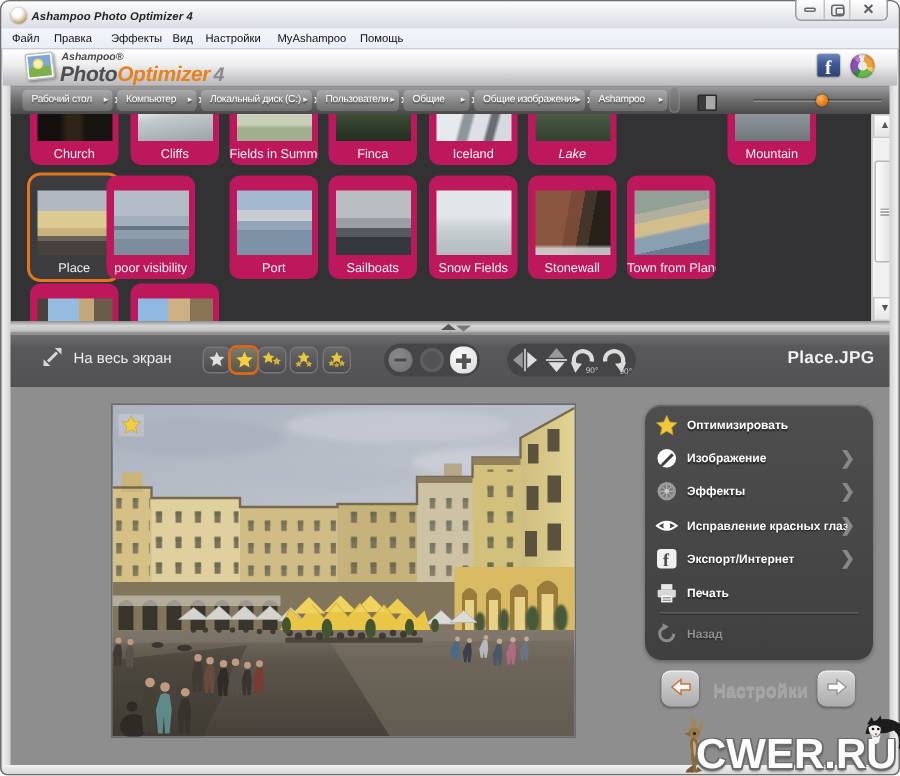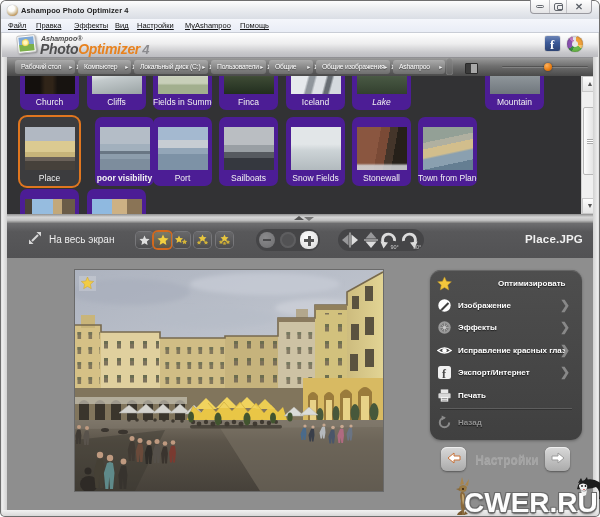--- a/index.html
+++ b/index.html
@@ -1,33 +1,33 @@
 <!DOCTYPE html>
 <html><head>
 <meta charset="utf-8">
 <style>
 html,body{margin:0;padding:0;}
 body{width:600px;height:517px;overflow:hidden;font-family:"Liberation Sans",sans-serif;background:#fff;}
 #win{position:absolute;left:0;top:0;width:600px;height:517px;background:#e3e3e3;border-radius:6px 6px 5px 5px;box-shadow:inset 0 0 0 1px #6e6e6e;}
 
-#titlebar{position:absolute;left:1px;top:1px;width:598px;height:18px;background:linear-gradient(180deg,#fdfdfd 0%,#eceef1 40%,#dadee5 100%);border-radius:5px 5px 0 0;}
+#titlebar{position:absolute;left:1px;top:1px;width:598px;height:18px;background:linear-gradient(180deg,#fdfdfd 0%,#eceef1 40%,#dadee5 100%);border-radius:5px 5px 0 0;font-style:italic;}
 #appicon{position:absolute;left:6px;top:3.5px;width:11px;height:11px;border-radius:6px;background:radial-gradient(circle at 40% 30%,#fdfdfb 0 30%,#d9c9a8 55%,#b98a48 80%,#8a6a40 100%);box-shadow:0 0 1px #777;}
 #apptitle{position:absolute;left:20px;top:5px;font-size:7.5px;font-weight:bold;color:#222;letter-spacing:.1px;}
 #winbtns{position:absolute;left:530px;top:0;width:60px;height:13px;background:linear-gradient(180deg,#fefefe,#e4e4e6);border:1px solid #9a9aa0;border-top:none;border-radius:0 0 4px 4px;display:flex;z-index:9;}
 #winbtns .b{position:relative;border-right:1px solid #c2c2c6;}
 #winbtns .b:nth-child(1){width:18px;}
 #winbtns .b:nth-child(2){width:16px;}
 #winbtns .b:nth-child(3){width:24px;border-right:none;}
 .gmin{position:absolute;left:5px;top:5px;width:8px;height:3px;border:1px solid #63676e;border-radius:1.5px;box-sizing:border-box;}
 .gmax{position:absolute;left:4px;top:2.5px;width:9px;height:8px;border:1px solid #63676e;border-radius:2px;box-sizing:border-box;}
 .gmax:before{content:"";position:absolute;left:1.5px;top:1.5px;width:4px;height:3px;border:1px solid #63676e;border-radius:1px;}
 .gcls{position:absolute;left:8px;top:1px;font-size:9.5px;font-weight:bold;color:#5a5f66;line-height:11px;}
 
 #menubar{position:absolute;left:1px;top:19px;width:598px;height:13px;background:linear-gradient(180deg,#f4f6fb,#e9edf6);border-bottom:1px solid #c9cdd6;font-size:7.5px;color:#101010;}
-#menubar span{position:absolute;top:2px;text-decoration:underline;}
+#menubar span{position:absolute;top:2px;}
 
 #header{position:absolute;left:2px;top:33px;width:596px;height:24px;background:linear-gradient(180deg,#ffffff 0%,#ededee 45%,#c9c9cc 80%,#bcbcc0 100%);border-bottom:1px solid #909094;}
 #logoimg{position:absolute;left:15px;top:2px;width:17px;height:16px;background:#fff;border:1px solid #c0c0c0;border-radius:2px;transform:rotate(-6deg);box-shadow:1px 1px 2px rgba(0,0,0,.35);}
 #logoimg:before{content:"";position:absolute;left:1px;top:1px;right:1px;bottom:1px;background:linear-gradient(180deg,#7fa8d6 0 55%,#7cb04a 55% 100%);}
 #logoimg:after{content:"";position:absolute;left:4px;top:3px;width:7px;height:7px;border-radius:4px;background:radial-gradient(circle,#fff7c0 0 30%,#f4d44a 70%,rgba(244,212,74,0) 100%);}
 .lgsm{position:absolute;left:39px;top:2px;font-size:7px;font-weight:bold;font-style:italic;color:#4a4a4a;}
 .lgbig{position:absolute;left:38px;top:8px;font-size:14px;font-weight:bold;font-style:italic;letter-spacing:-.3px;}
 .lgbig .p{color:#4e4e50;}
 .lgbig .o{color:#e8821e;}
 .lgbig .n{color:#8a8a8e;font-size:13px;}
@@ -39,21 +39,21 @@
 #crumbbar{position:absolute;left:2px;top:58px;width:596px;height:18px;background:linear-gradient(180deg,#9a9a9a 0%,#6f6f6f 45%,#4a4a4a 100%);border-bottom:1px solid #222;}
 .crumb{position:absolute;top:2px;height:14px;line-height:14px;background:linear-gradient(180deg,#ababab,#8a8a8a 50%,#6e6e6e);border-radius:3px;color:#fff;font-size:6.8px;letter-spacing:-.2px;white-space:nowrap;text-shadow:0 1px 1px rgba(0,0,0,.45);text-align:left;padding-left:6px;box-sizing:border-box;}
 .crumb .a{position:absolute;right:3px;top:0;font-size:6px;color:#f0f0f0;}
 .csep{position:absolute;top:3.5px;width:4px;height:10px;color:#e0e0e0;font-size:10px;line-height:10px;font-weight:bold;}
 #zoomslider{position:absolute;left:500px;top:8px;width:86px;height:2px;background:linear-gradient(180deg,#3c3c3c,#9a9a9a);border-radius:1px;}
 #zoomthumb{position:absolute;left:42px;top:-3px;width:8px;height:8px;border-radius:5px;background:radial-gradient(circle at 35% 30%,#ffb25e,#e87c10 60%,#b35606);box-shadow:0 0 2px rgba(0,0,0,.6);}
 #paneicon{position:absolute;left:463px;top:5px;width:11px;height:9px;border:1px solid #2a2a2a;border-radius:1px;background:linear-gradient(90deg,#3a3a3a 0 45%,#a8a8a8 45% 100%);}
 #vpill{position:absolute;left:444px;top:0px;width:7px;height:17px;border-radius:3px;background:linear-gradient(180deg,#8a8a8a,#5f5f5f);box-shadow:inset 0 0 1px #bbb;}
 
 #thumbs{position:absolute;left:7px;top:76px;width:574px;height:138px;background:#323234;overflow:hidden;}
-.cell{position:absolute;width:59px;height:69px;background:#4c1d95;border-radius:7px;}
+.cell{position:absolute;width:59px;height:69px;background:#be185d;border-radius:7px;}
 .cell .timg{position:absolute;left:5px;top:10px;width:50px;height:43px;}
 .cell .tlab{position:absolute;left:0;right:0;top:56px;text-align:center;color:#f2f2f2;font-size:8.5px;white-space:nowrap;overflow:hidden;}
 .cell.sel{box-shadow:0 0 0 2px #e0761f;background:#3c3c3e;}
 
 
 #scroll{position:absolute;left:581px;top:76px;width:16px;height:138px;background:#f0f0f0;border-left:1px solid #d0d0d0;}
 .sarr{position:absolute;left:0;width:16px;height:16px;background:linear-gradient(180deg,#fdfdfd,#e5e5e5);border:1px solid #c8c8c8;box-sizing:border-box;color:#555;font-size:7px;text-align:center;line-height:14px;}
 #sthumb{position:absolute;left:1px;top:31px;width:14px;height:68px;background:linear-gradient(90deg,#fdfdfd,#dcdcdc);border:1px solid #b8b8b8;border-radius:2px;box-sizing:border-box;}
 #sthumb:before{content:"";position:absolute;left:3px;top:31px;width:6px;height:5px;background:repeating-linear-gradient(180deg,#aaa 0 1px,#fff 1px 2px);}
 
@@ -176,21 +176,21 @@
       </div>
     <div class="cell" style="left:478px;top:-35px;">
         <div class="timg" style="background:linear-gradient(180deg,#babec3 0 40%,#8d9499 60%,#70777d);"></div>
         <div class="tlab">Mountain</div>
       </div>
 
     <div class="cell sel" style="left:13px;top:41px;">
         <div class="timg" style="background:linear-gradient(180deg,#b1b8c2 0 32%,#dbca91 32% 58%,#c7b47a 58% 70%,#6a6159 70% 78%,#46413b 78%);"></div>
         <div class="tlab">Place</div>
       </div>
-    <div class="cell" style="left:88px;top:41px;font-weight:bold;">
+    <div class="cell" style="left:64px;top:41px;">
         <div class="timg" style="background:linear-gradient(180deg,#b4bdc7 0 40%,#a2b0bd 40% 55%,#697684 55% 62%,#8d9dac 62% 75%,#7d8d9d 75%);"></div>
         <div class="tlab">poor visibility</div>
       </div>
     <div class="cell" style="left:146px;top:41px;">
         <div class="timg" style="background:linear-gradient(180deg,#a4b9d0 0 30%,#c7cdd3 30% 48%,#93a6b8 48% 62%,#7d92a6 62%);"></div>
         <div class="tlab">Port</div>
       </div>
     <div class="cell" style="left:212px;top:41px;">
         <div class="timg" style="background:linear-gradient(180deg,#babec2 0 42%,#999fa4 42% 58%,#565a60 58% 72%,#35383f 72%);"></div>
         <div class="tlab">Sailboats</div>
@@ -483,21 +483,21 @@
           <circle cx="4" cy="157" r="2" fill="#bf9a80"></circle>
         <path d="M10 161 l1.8-0.5 1.8 0.5 0.8 5.5 -0.8 8.5 -1.8 0 -0.4-6.5 -0.4 6.5 -1.8 0 -0.8-8.5 Z" fill="#59534c"></path>
           <circle cx="12" cy="158" r="2" fill="#bf9a80"></circle>
         <ellipse cx="30" cy="160" rx="4" ry="2" fill="#3a352f"></ellipse>
         <ellipse cx="48" cy="162" rx="5" ry="2.2" fill="#3a352f"></ellipse>
       </g>
       <rect x="4" y="6" width="17" height="15" fill="#ffffff" opacity=".2"></rect>
       <path d="M12.5 7 L14.3 11 L18.7 11.4 L15.4 14.3 L16.3 18.7 L12.5 16.4 L8.7 18.7 L9.6 14.3 L6.3 11.4 L10.7 11 Z" fill="#f2cc44" stroke="#caa22e" stroke-width=".5"></path>
     </svg>
     <div id="panel">
-      <div class="mi" style="top:4px;gap:40px;">
+      <div class="mi" style="top:4px;">
         <div class="ictn">
             <svg width="17" height="17" viewBox="0 0 17 17">
               <path d="M8.5 1 L10.8 6 L16.3 6.6 L12.2 10.3 L13.3 15.8 L8.5 13 L3.7 15.8 L4.8 10.3 L0.7 6.6 L6.2 6 Z" fill="#f3c73c" stroke="#b8922a" stroke-width=".6"></path>
             </svg>
           </div>
         <div class="mtx">Оптимизировать</div>
       </div>
       <div class="mi" style="top:26px;">
         <div class="ictn">
             <svg width="16" height="16" viewBox="0 0 16 16">

